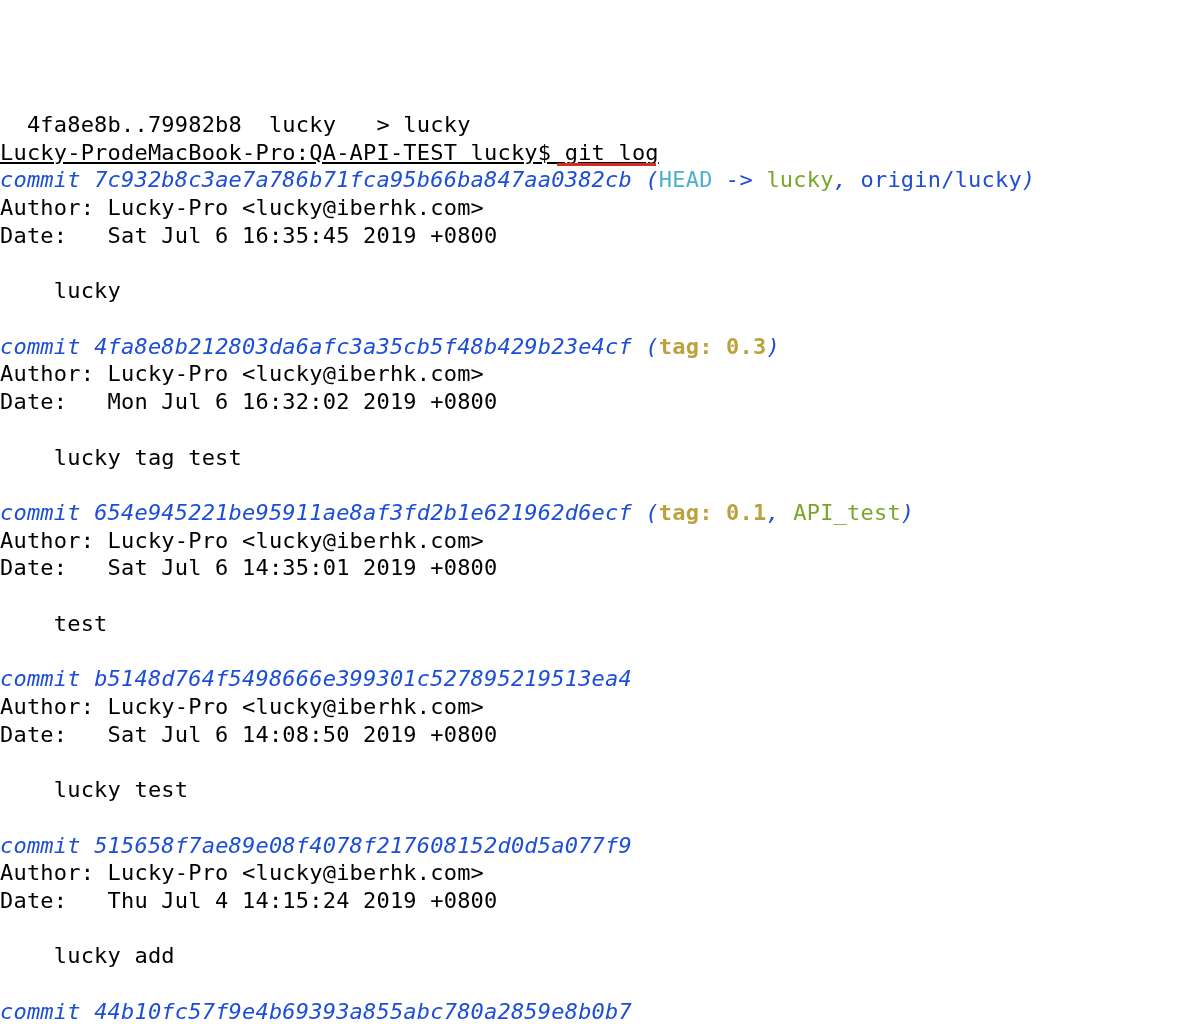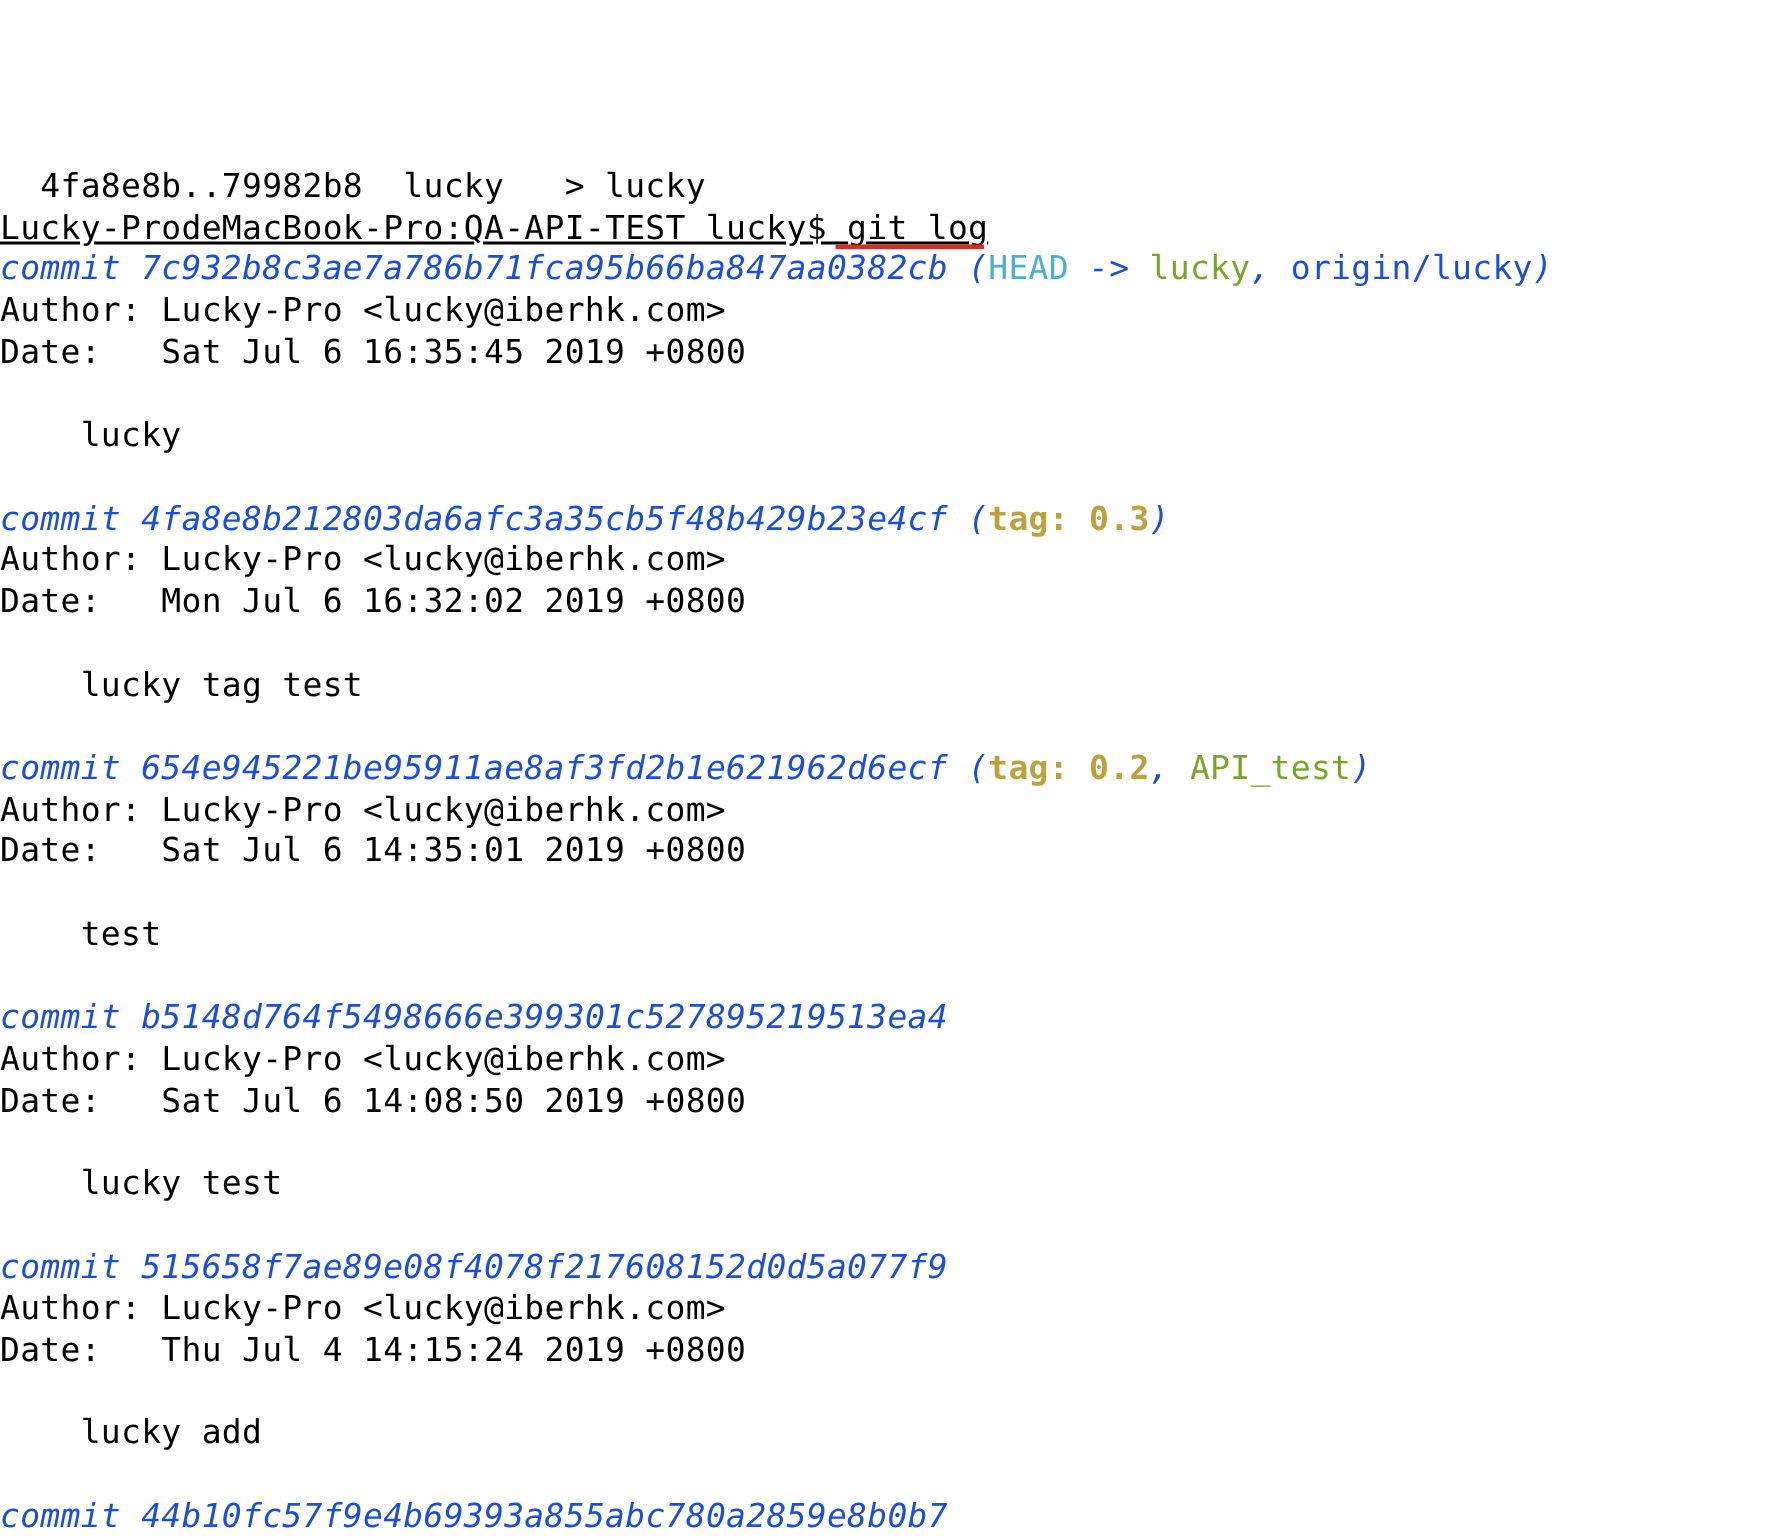--- a/index.html
+++ b/index.html
@@ -38,21 +38,21 @@
 <span>Date:   </span><span>Sat Jul 6 16:35:45 2019 +0800</span>
 
 <span>    lucky</span>
 
 <span class="yellow">commit </span><span class="yellow">4fa8e8b212803da6afc3a35cb5f48b429b23e4cf</span><span class="yellow"> (</span><span class="tag-bold">tag: 0.3</span><span class="yellow">)</span>
 <span>Author: </span><span>Lucky-Pro &lt;lucky@iberhk.com&gt;</span>
 <span>Date:   </span><span>Mon Jul 6 16:32:02 2019 +0800</span>
 
 <span>    lucky tag test</span>
 
-<span class="yellow">commit </span><span class="yellow">654e945221be95911ae8af3fd2b1e621962d6ecf</span><span class="yellow"> (</span><span class="tag-bold">tag: 0.2</span><span class="yellow">, </span><span class="green">API_test</span><span class="yellow">)</span>
+<span class="yellow">commit </span><span class="yellow">654e945221be95911ae8af3fd2b1e621962d6ecf</span><span class="yellow"> (</span><span class="tag-bold">tag: 0.1</span><span class="yellow">, </span><span class="green">API_test</span><span class="yellow">)</span>
 <span>Author: </span><span>Lucky-Pro &lt;lucky@iberhk.com&gt;</span>
 <span>Date:   </span><span>Sat Jul 6 14:35:01 2019 +0800</span>
 
 <span>    test</span>
 
 <span class="yellow">commit </span><span class="yellow">b5148d764f5498666e399301c527895219513ea4</span>
 <span>Author: </span><span>Lucky-Pro &lt;lucky@iberhk.com&gt;</span>
 <span>Date:   </span><span>Sat Jul 6 14:08:50 2019 +0800</span>
 
 <span>    lucky test</span>

